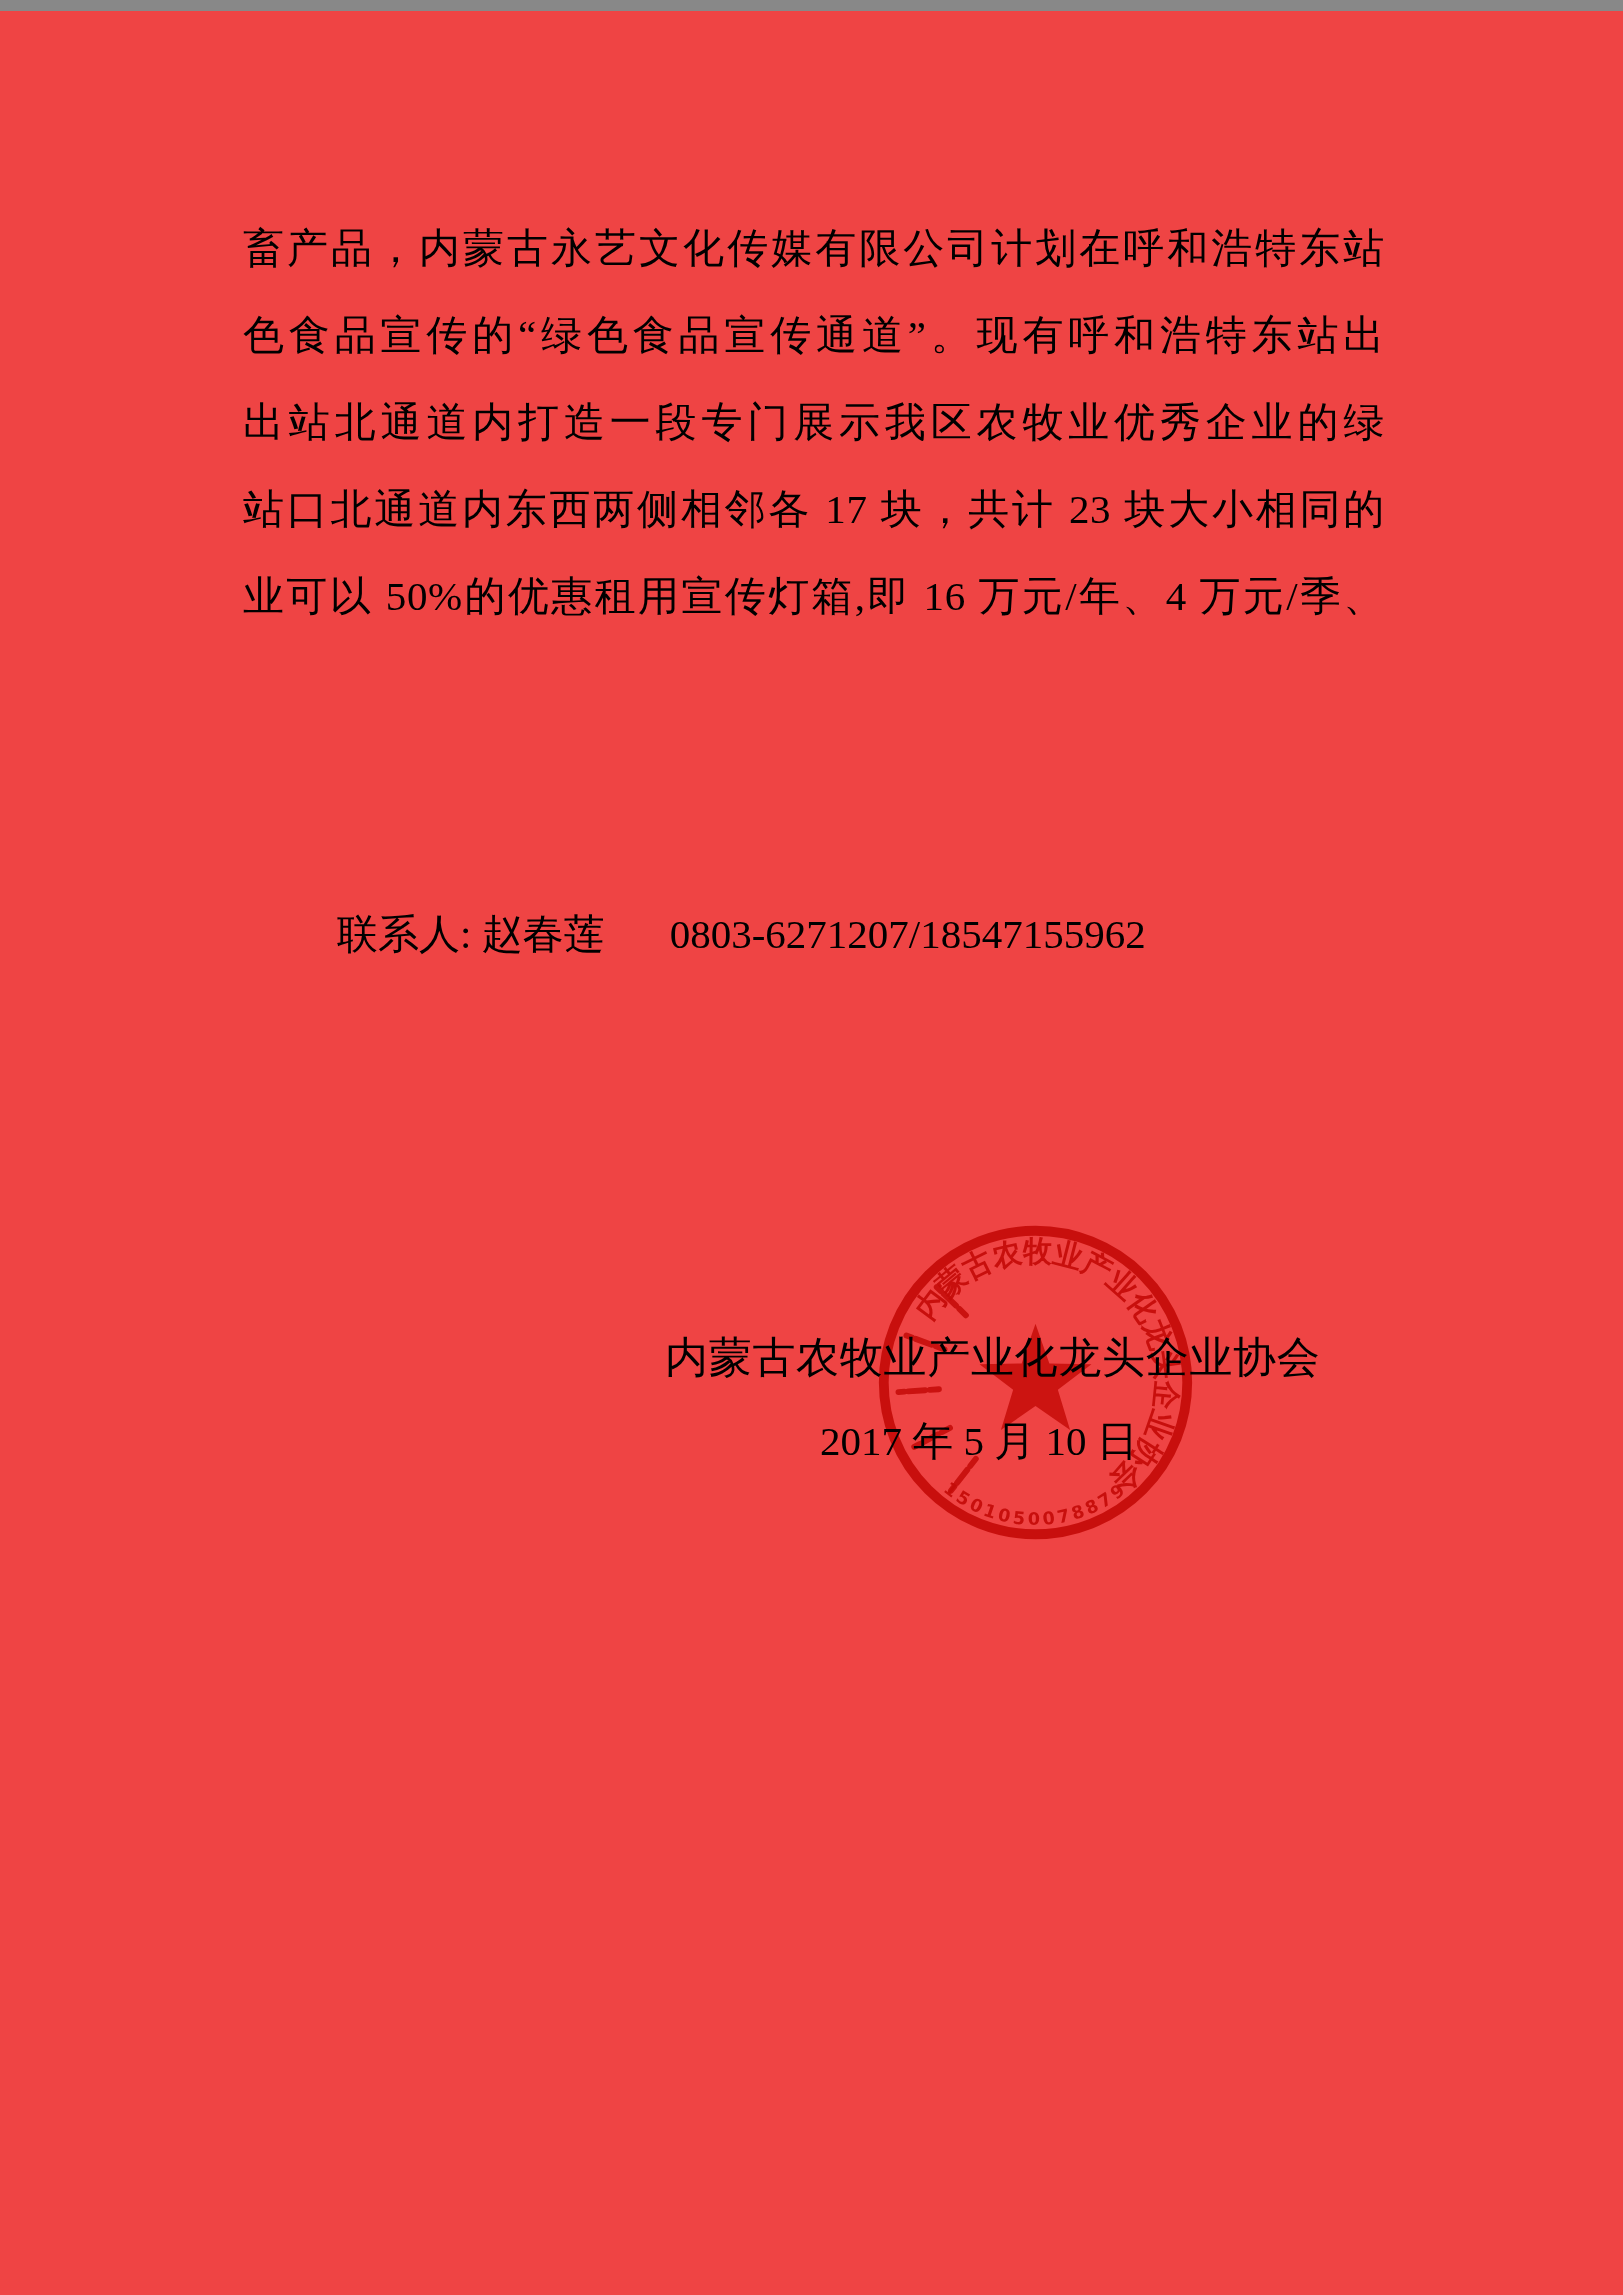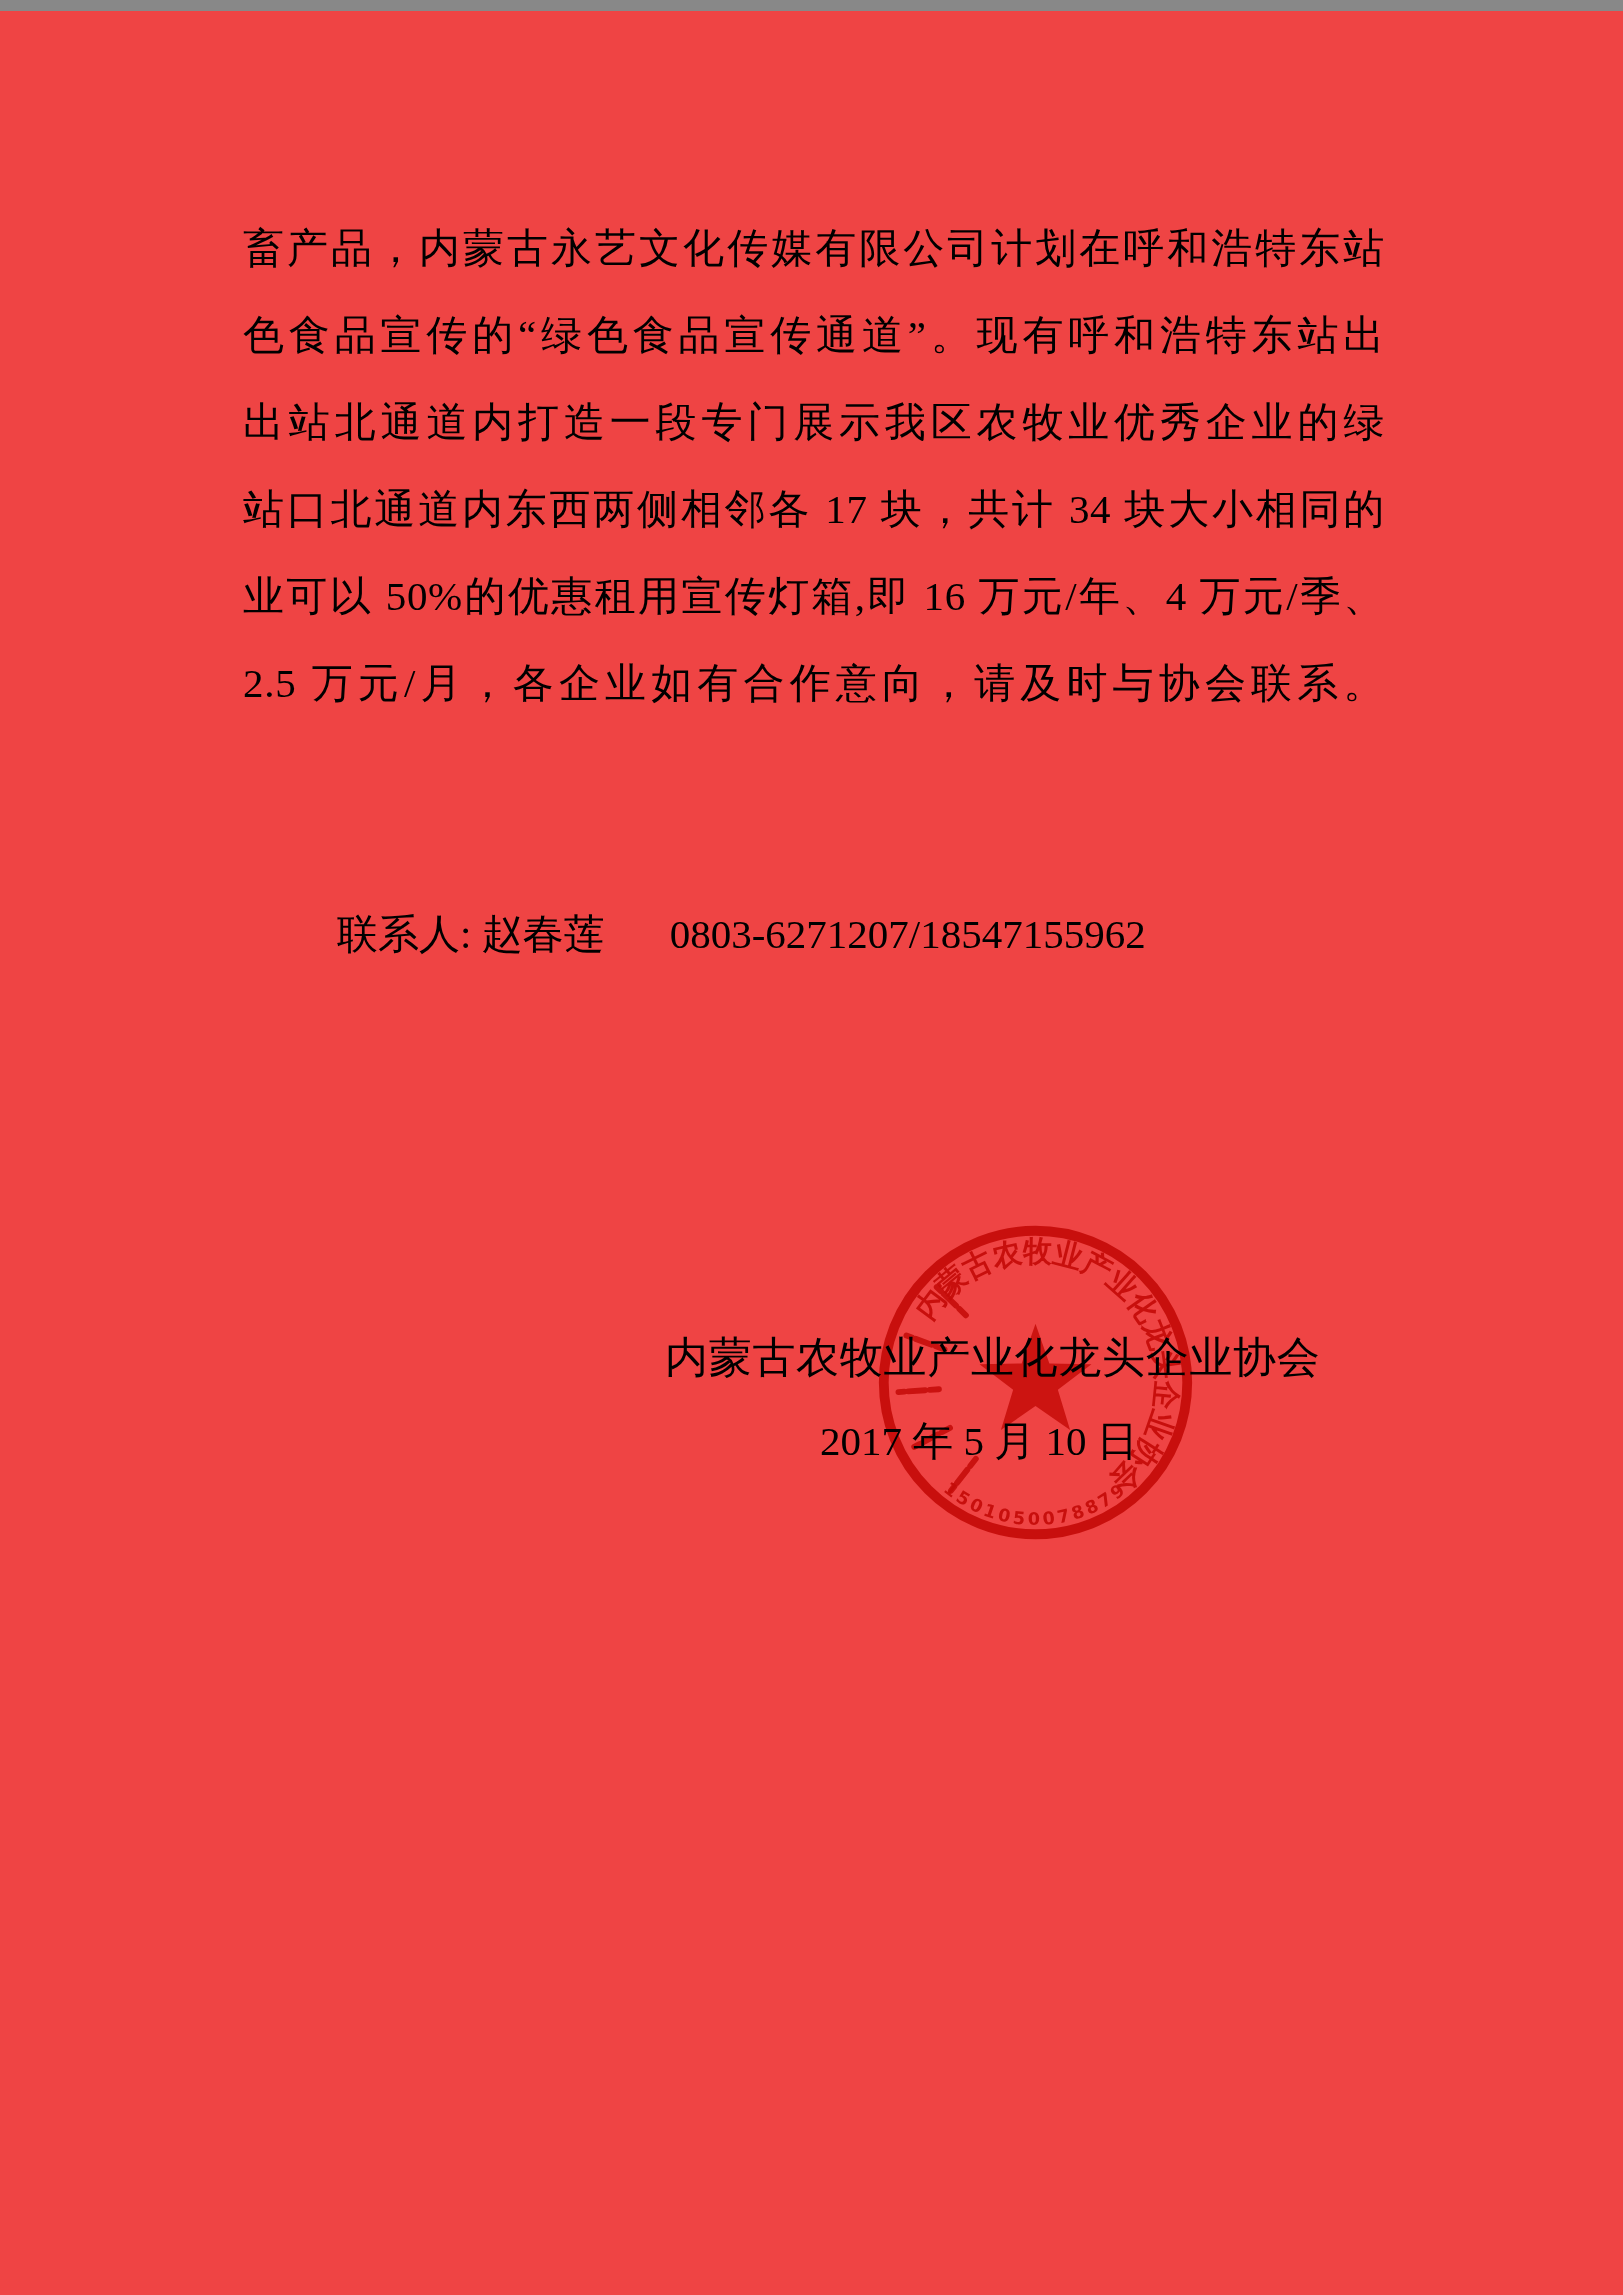--- a/index.html
+++ b/index.html
@@ -77,23 +77,22 @@
 </style>
 </head>
 <body>
 
 <div class="page">
 
   <div class="body-text">
     <div class="line">畜产品，内蒙古永艺文化传媒有限公司计划在呼和浩特东站</div>
     <div class="line">色食品宣传的“绿色食品宣传通道”。现有呼和浩特东站出</div>
     <div class="line">出站北通道内打造一段专门展示我区农牧业优秀企业的绿</div>
-    <div class="line">站口北通道内东西两侧相邻各 17 块，共计 34 块大小相同的</div>
+    <div class="line">站口北通道内东西两侧相邻各 17 块，共计 23 块大小相同的</div>
     <div class="line">业可以 50%的优惠租用宣传灯箱,即 16 万元/年、4 万元/季、</div>
-    <div class="line">2.5 万元/月，各企业如有合作意向，请及时与协会联系。</div>
   </div>
 
   <div class="contact">
     <span>联系人: 赵春莲</span><span class="gap"></span><span>0803-6271207/18547155962</span>
   </div>
 
   <div class="sig-org">内蒙古农牧业产业化龙头企业协会</div>
   <div class="sig-date">2017 年 5 月 10 日</div>
 
   <div class="stamp">

